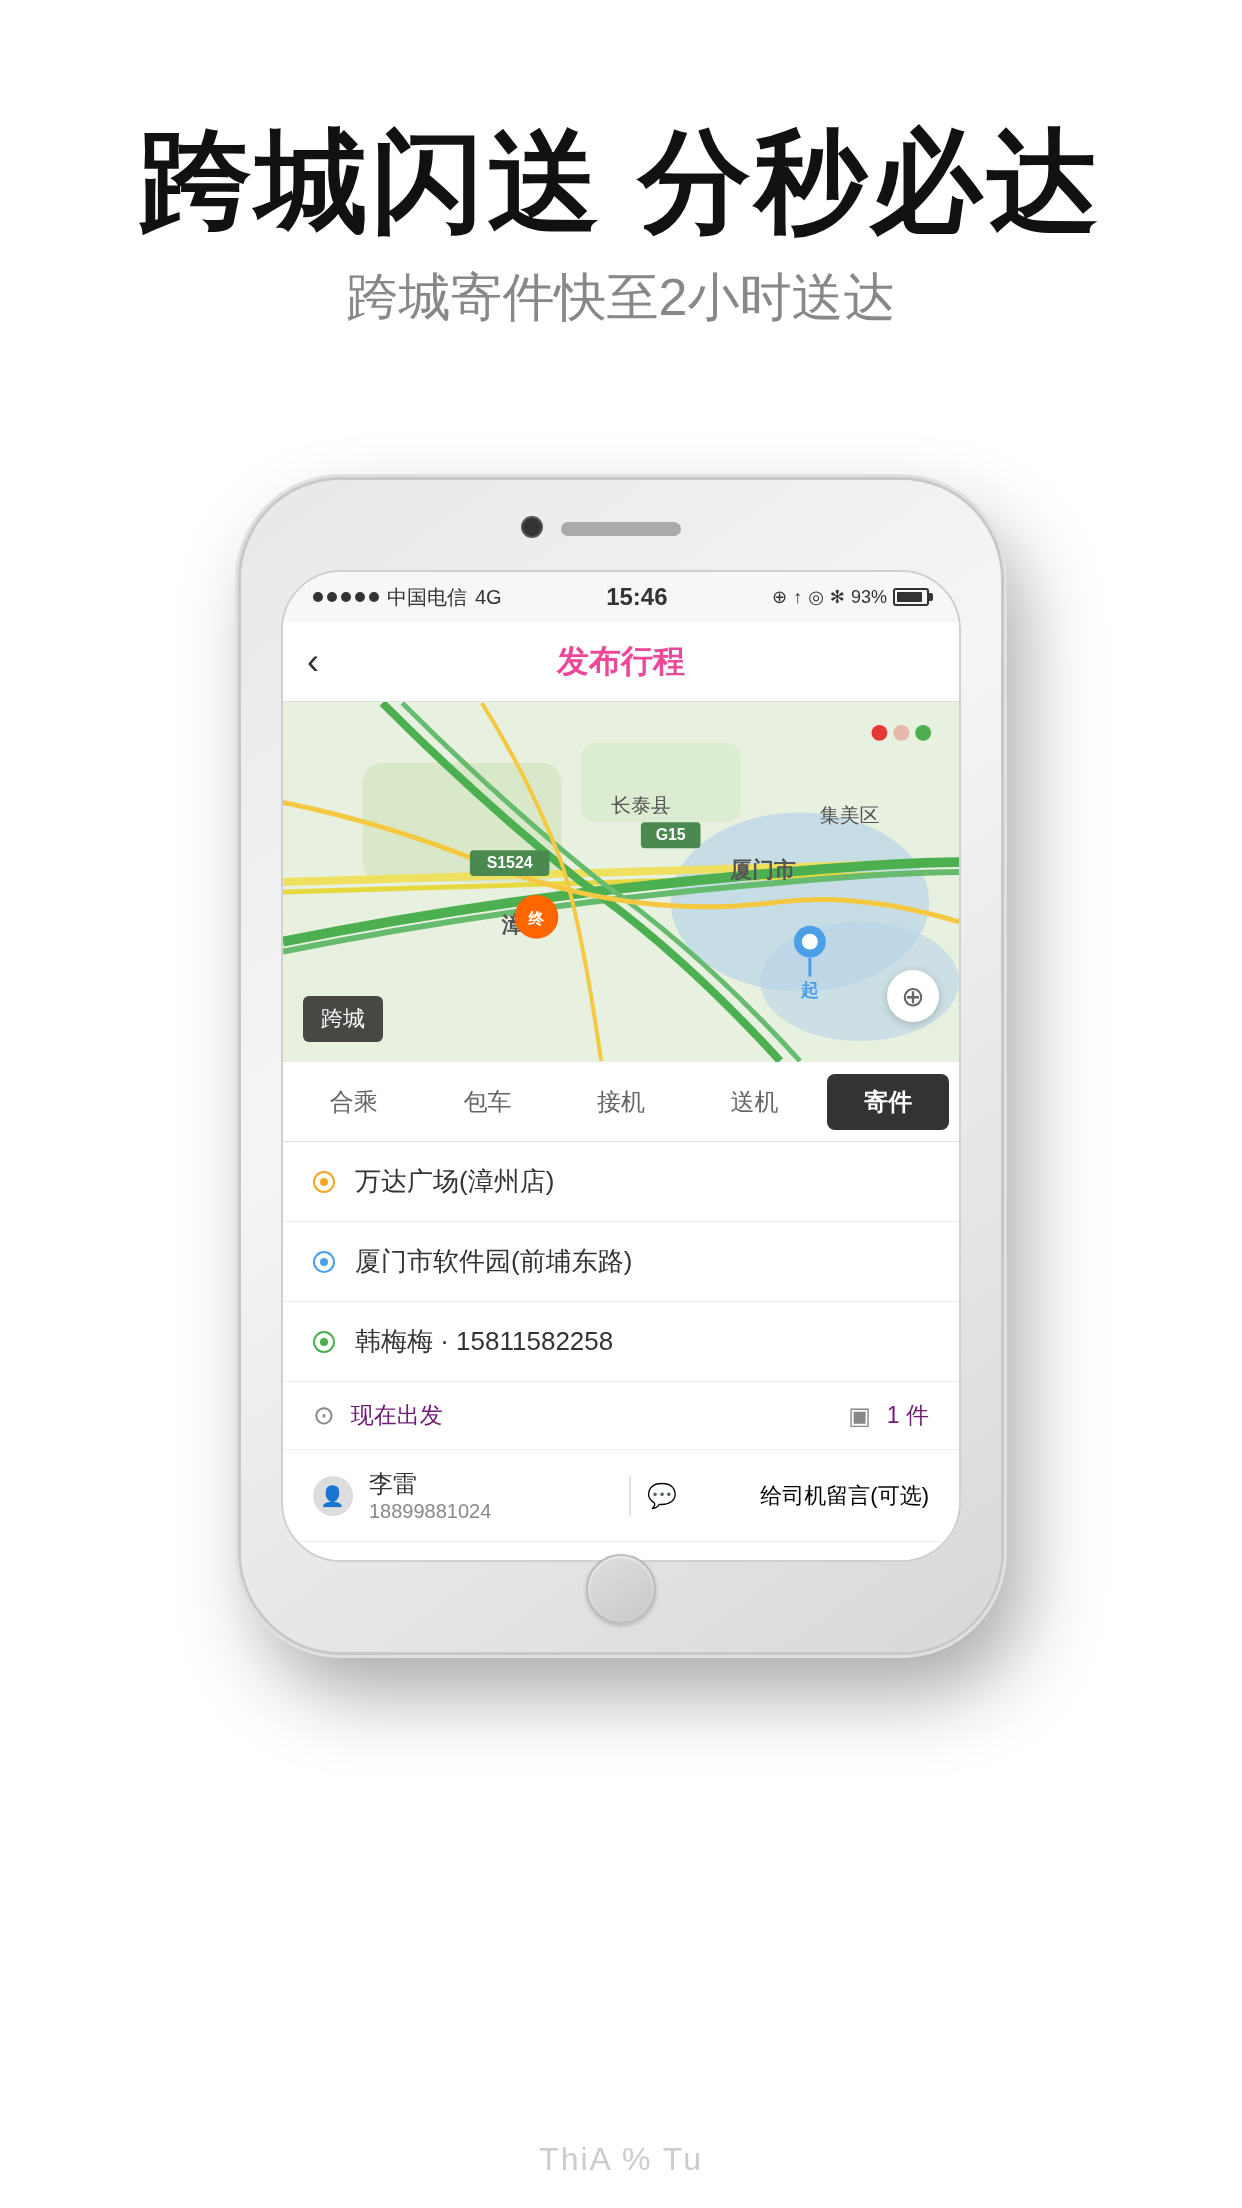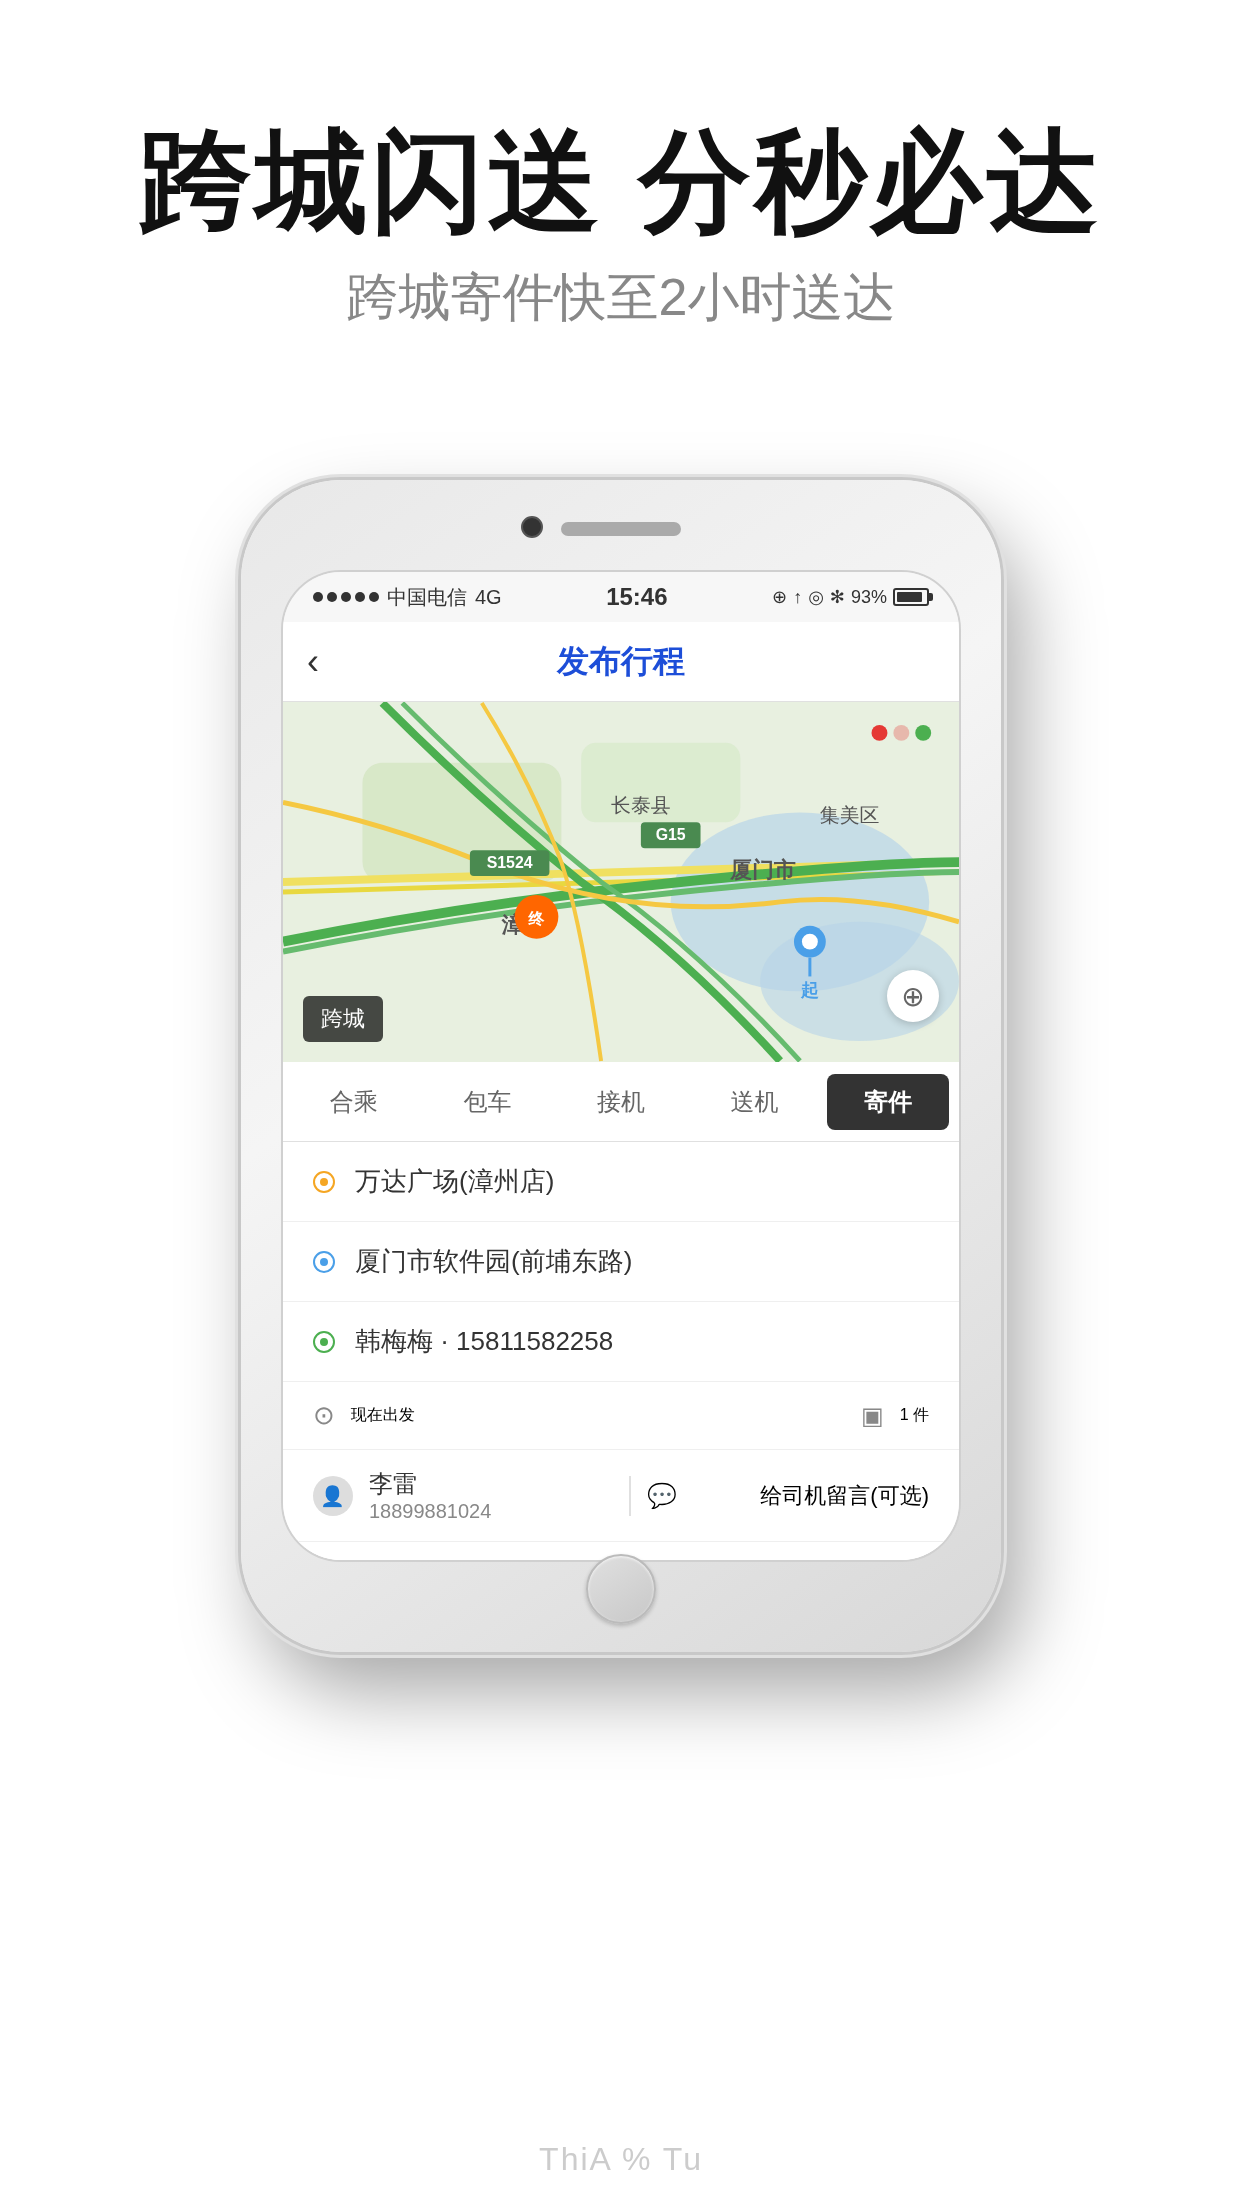--- a/index.html
+++ b/index.html
@@ -162,21 +162,21 @@
     .nav-back {
       position: absolute;
       left: 24px;
       font-size: 36px;
       color: #333;
       font-weight: 300;
     }
     .nav-title {
       font-size: 32px;
       font-weight: 600;
-      color: #1d4ed8;
+      color: #ec4899;
     }
 
     
     .map-area {
       height: 360px;
       position: relative;
       overflow: hidden;
       background: #e8f0e0;
     }
 
@@ -276,22 +276,22 @@
       align-items: center;
       padding: 18px 30px;
       border-bottom: 1px solid #efefef;
     }
     .info-item {
       display: flex;
       align-items: center;
       gap: 10px;
     }
     .info-item-text {
-      font-size: 16px;
-      color: #000000;
+      font-size: 23px;
+      color: #701a75;
     }
     .info-divider { flex: 1; }
 
     
     .user-row {
       display: flex;
       align-items: center;
       padding: 18px 30px;
       border-bottom: 1px solid #efefef;
     }

